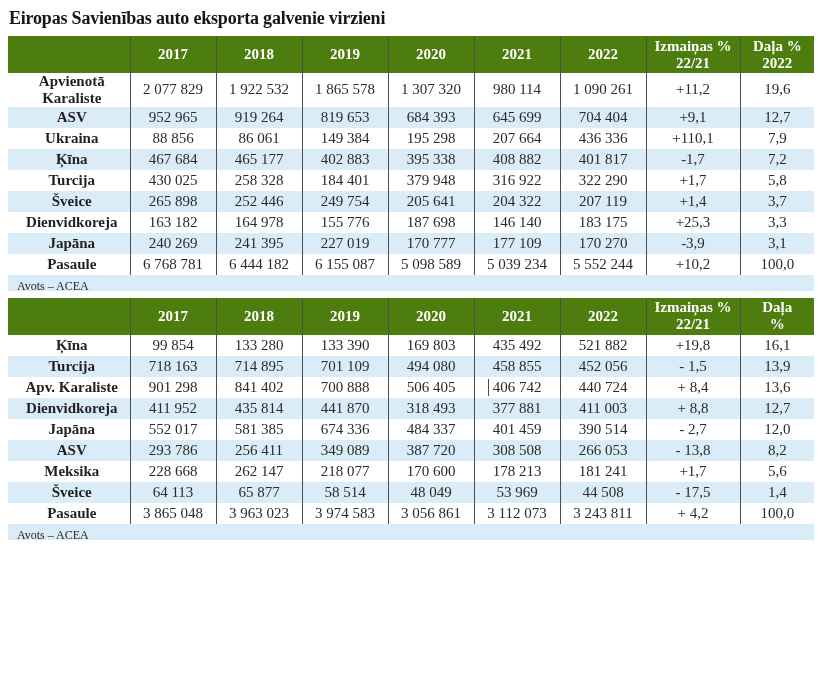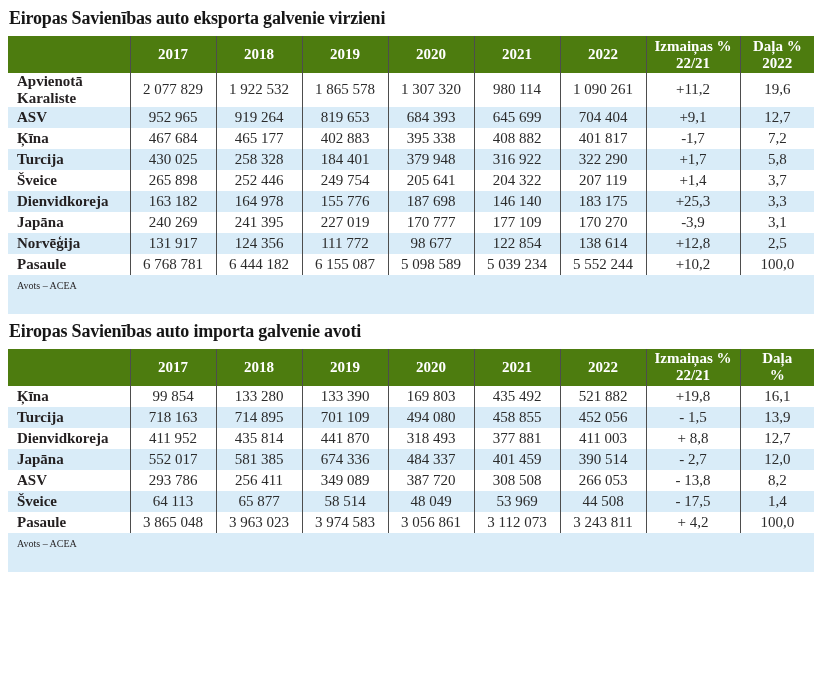--- a/index.html
+++ b/index.html
@@ -25,30 +25,30 @@
   }
   table.datatable thead th{
     background:#4d7c0f;color:#ffffff;font-weight:bold;
     height:37px;text-align:center;font-size:15px;
   }
   table.datatable th:not(:first-child),
   table.datatable td{
     border-left:1.5px solid #4d4d4d;
   }
   table.datatable tbody th.rowlabel{
-    text-align:left;font-weight:bold;color:#231f20;
+    text-align:center;font-weight:bold;color:#231f20;
     padding-left:9px;border-left:none;
   }
   table.datatable tbody td{text-align:center;color:#2b2b2b;}
   table.datatable tbody tr{height:21px;}
   table.datatable tbody tr:nth-child(even){background:#d9ecf8;}
   .source-row{
-    width:797px;height:39px;line-height:22px;
+    width:797px;height:16px;line-height:22px;
     background:#d9ecf8;padding-left:9px;
-    font-size:10px;color:#231f20;
+    font-size:12px;color:#231f20;
   }
   td.artifact{position:relative;}
   td.artifact::after{
     content:'';position:absolute;left:13px;top:2px;bottom:2px;
     width:1.5px;background:#4d4d4d;
   }
 </style>
 </head>
 <body>
 
@@ -101,20 +101,31 @@
             <td>952 965</td>
             <td>919 264</td>
             <td>819 653</td>
             <td>684 393</td>
             <td>645 699</td>
             <td>704 404</td>
             <td>+9,1</td>
             <td>12,7</td>
           </tr>
           <tr>
+            <th class="rowlabel">Ukraina</th>
+            <td>88 856</td>
+            <td>86 061</td>
+            <td>149 384</td>
+            <td>195 298</td>
+            <td>207 664</td>
+            <td>436 336</td>
+            <td>+110,1</td>
+            <td>7,9</td>
+          </tr>
+          <tr>
             <th class="rowlabel">Ķīna</th>
             <td>467 684</td>
             <td>465 177</td>
             <td>402 883</td>
             <td>395 338</td>
             <td>408 882</td>
             <td>401 817</td>
             <td>-1,7</td>
             <td>7,2</td>
           </tr>
@@ -156,48 +167,36 @@
             <td>240 269</td>
             <td>241 395</td>
             <td>227 019</td>
             <td>170 777</td>
             <td>177 109</td>
             <td>170 270</td>
             <td>-3,9</td>
             <td>3,1</td>
           </tr>
           <tr>
-            <th class="rowlabel">Norvēģija</th>
-            <td>131 917</td>
-            <td>124 356</td>
-            <td>111 772</td>
-            <td>98 677</td>
-            <td>122 854</td>
-            <td>138 614</td>
-            <td>+12,8</td>
-            <td>2,5</td>
-          </tr>
-          <tr>
             <th class="rowlabel">Pasaule</th>
             <td>6 768 781</td>
             <td>6 444 182</td>
             <td>6 155 087</td>
             <td>5 098 589</td>
             <td>5 039 234</td>
             <td>5 552 244</td>
             <td>+10,2</td>
             <td>100,0</td>
           </tr>
         </tbody>
     </table>
     <div class="source-row">Avots – ACEA</div>
   </div>
 
   <div class="section">
-    <div class="table-title">Eiropas Savienības auto importa galvenie avoti</div>
     <table class="datatable">
       <colgroup>
         <col style="width:122px">
         <col style="width:86px">
           <col style="width:86px">
           <col style="width:86px">
         <col style="width:86px">
           <col style="width:86px">
           <col style="width:86px">
         <col style="width:94px">
@@ -235,20 +234,31 @@
             <td>718 163</td>
             <td>714 895</td>
             <td>701 109</td>
             <td>494 080</td>
             <td>458 855</td>
             <td>452 056</td>
             <td>- 1,5</td>
             <td>13,9</td>
           </tr>
           <tr>
+            <th class="rowlabel">Apv. Karaliste</th>
+            <td>901 298</td>
+            <td>841 402</td>
+            <td>700 888</td>
+            <td>506 405</td>
+            <td class="artifact">406 742</td>
+            <td>440 724</td>
+            <td>+ 8,4</td>
+            <td>13,6</td>
+          </tr>
+          <tr>
             <th class="rowlabel">Dienvidkoreja</th>
             <td>411 952</td>
             <td>435 814</td>
             <td>441 870</td>
             <td>318 493</td>
             <td>377 881</td>
             <td>411 003</td>
             <td>+ 8,8</td>
             <td>12,7</td>
           </tr>
@@ -268,20 +278,31 @@
             <td>293 786</td>
             <td>256 411</td>
             <td>349 089</td>
             <td>387 720</td>
             <td>308 508</td>
             <td>266 053</td>
             <td>- 13,8</td>
             <td>8,2</td>
           </tr>
           <tr>
+            <th class="rowlabel">Meksika</th>
+            <td>228 668</td>
+            <td>262 147</td>
+            <td>218 077</td>
+            <td>170 600</td>
+            <td>178 213</td>
+            <td>181 241</td>
+            <td>+1,7</td>
+            <td>5,6</td>
+          </tr>
+          <tr>
             <th class="rowlabel">Šveice</th>
             <td>64 113</td>
             <td>65 877</td>
             <td>58 514</td>
             <td>48 049</td>
             <td>53 969</td>
             <td>44 508</td>
             <td>- 17,5</td>
             <td>1,4</td>
           </tr>

